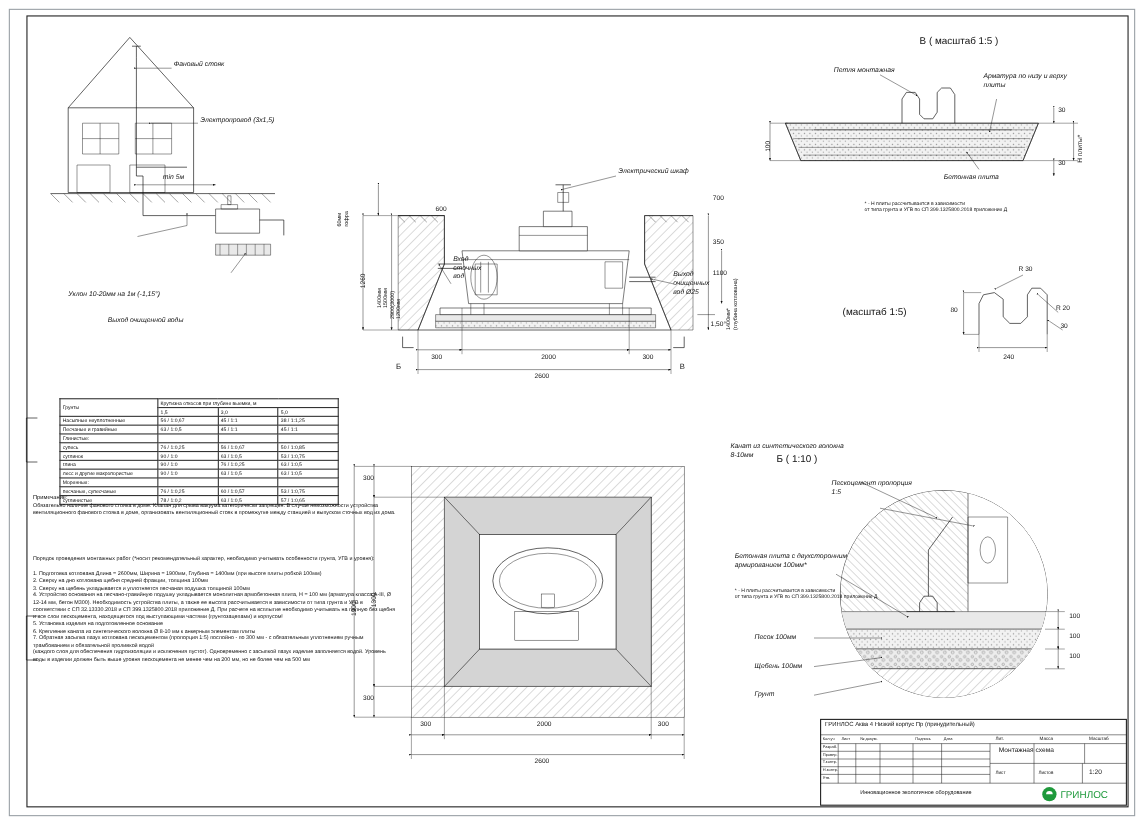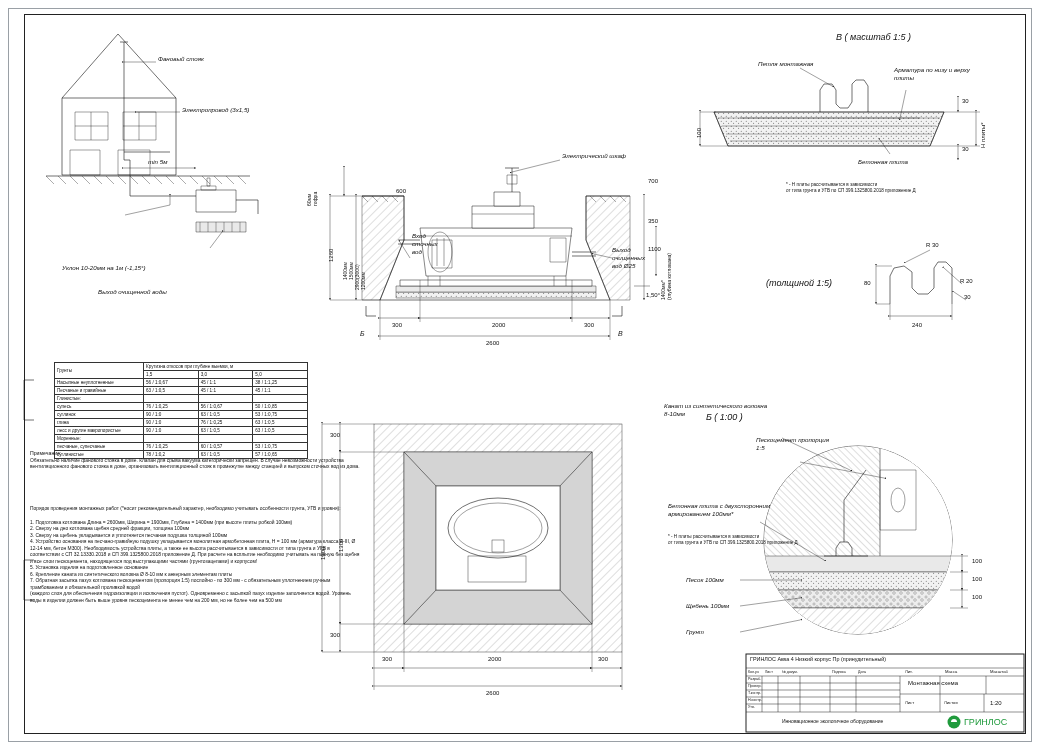--- a/index.html
+++ b/index.html
@@ -2,21 +2,21 @@
 <html><head>
 <meta charset="utf-8">
 <style>
   html,body{margin:0;padding:0;background:#ffffff;}
   body{width:1038px;height:748px;font-family:"Liberation Sans",sans-serif;color:#111;position:relative;overflow:hidden;}
   #sheet{position:absolute;left:0;top:0;width:1038px;height:748px;background:#fff;}
   .frame-outer{position:absolute;left:8px;top:8px;width:1022px;height:732px;border:1px solid #9aa0a6;}
   .frame-inner{position:absolute;left:24px;top:14px;width:1000px;height:718px;border:1.4px solid #222;}
   .lbl{position:absolute;font-size:6.2px;line-height:1.25;white-space:pre;color:#111;}
   .lbl.it{font-style:italic;}
-  .ttl{position:absolute;font-size:9px;color:#111;font-style:italic;}
+  .ttl{position:absolute;font-size:9px;color:#111;}
   .dim{position:absolute;font-size:6px;color:#111;}
   .vert{transform-origin:0 0;transform:rotate(-90deg);}
   svg{position:absolute;left:0;top:0;width:1038px;height:748px;overflow:visible;pointer-events:none;}
   .ln{stroke:#111;stroke-width:.6;fill:none;}
   .lnt{stroke:#111;stroke-width:.4;fill:none;}
   .lw{stroke:#111;stroke-width:.35;fill:none;}
   .fillg{fill:#e9e9e9;stroke:#111;stroke-width:.4;}
   .filld{fill:#d4d4d4;stroke:#111;stroke-width:.4;}
   .fillw{fill:#fff;stroke:#111;stroke-width:.5;}
   .hatchbg{fill:url(#hatch);stroke:#111;stroke-width:.4;}
@@ -306,28 +306,28 @@
   <div class="lbl it" style="left:758px;top:60px;">Петля монтажная</div>
   <div class="lbl it" style="left:894px;top:66px;width:92px;white-space:pre-wrap;">Арматура по низу и верху плиты</div>
   <div class="lbl it" style="left:858px;top:158px;">Бетонная плита</div>
   <div class="dim vert" style="left:696px;top:138px;">100</div>
   <div class="dim" style="left:962px;top:98px;">30</div>
   <div class="dim" style="left:962px;top:146px;">30</div>
   <div class="dim vert" style="left:980px;top:148px;">Н плиты*</div>
   <div class="lbl" style="left:786px;top:182px;width:130px;white-space:pre-wrap;font-size:4.6px;">* - Н плиты рассчитывается в зависимости
 от типа грунта и УГВ по СП 399.1325800.2018 приложение Д</div>
 
-  <div class="ttl" style="left:766px;top:278px;">(толщиной 1:5)</div>
+  <div class="ttl" style="left:766px;top:278px;">(масштаб 1:5)</div>
   <div class="dim" style="left:926px;top:242px;">R 30</div>
   <div class="dim" style="left:960px;top:278px;">R 20</div>
   <div class="dim" style="left:964px;top:294px;">30</div>
   <div class="dim" style="left:864px;top:280px;">80</div>
   <div class="dim" style="left:912px;top:322px;">240</div>
 
-  <div class="ttl" style="left:706px;top:412px;">Б ( 1:00 )</div>
+  <div class="ttl" style="left:706px;top:412px;">Б ( 1:10 )</div>
   <div class="lbl it" style="left:664px;top:402px;width:110px;white-space:pre-wrap;">Канат из синтетического волокна 8-10мм</div>
   <div class="lbl it" style="left:756px;top:436px;width:80px;white-space:pre-wrap;">Пескоцемент пропорция 1:5</div>
   <div class="lbl it" style="left:668px;top:502px;width:112px;white-space:pre-wrap;">Бетонная плита с двухсторонним армированием 100мм*</div>
   <div class="lbl it" style="left:686px;top:576px;">Песок 100мм</div>
   <div class="lbl it" style="left:686px;top:602px;">Щебень 100мм</div>
   <div class="lbl it" style="left:686px;top:628px;">Грунт</div>
   <div class="dim" style="left:972px;top:558px;">100</div>
   <div class="dim" style="left:972px;top:576px;">100</div>
   <div class="dim" style="left:972px;top:594px;">100</div>
   <div class="lbl" style="left:668px;top:534px;width:132px;white-space:pre-wrap;font-size:4.6px;">* - Н плиты рассчитывается в зависимости

